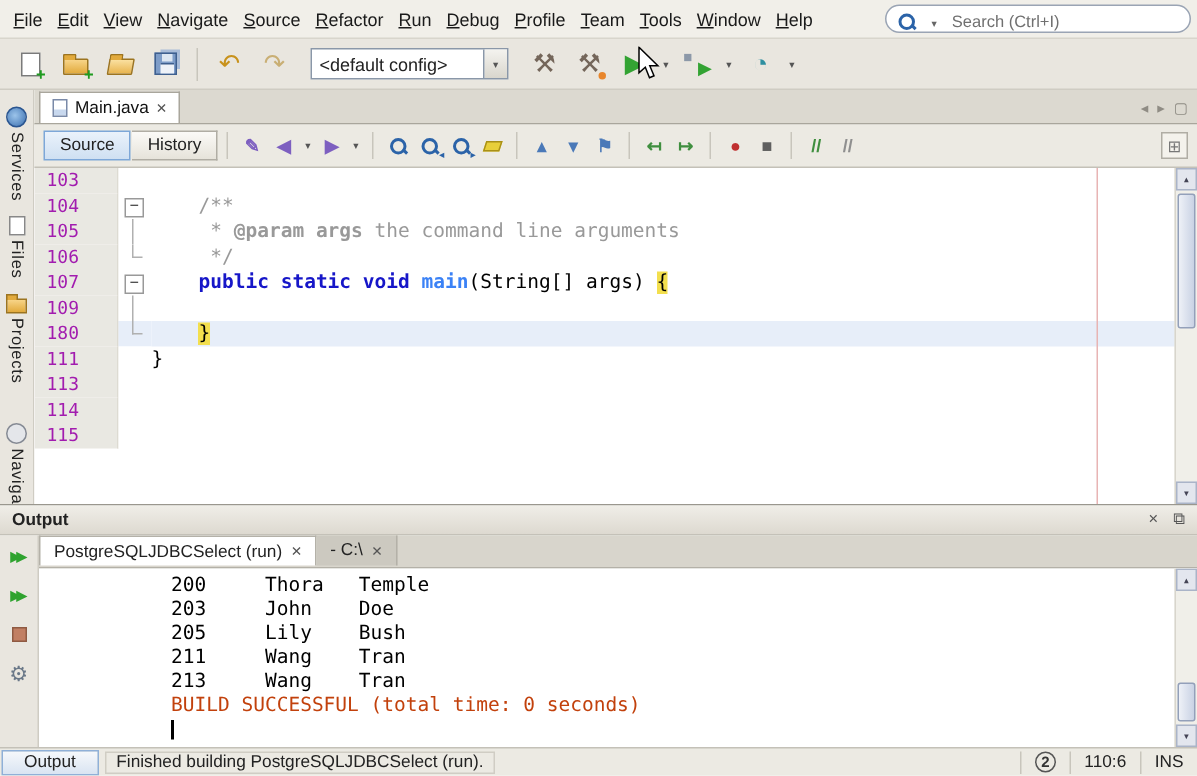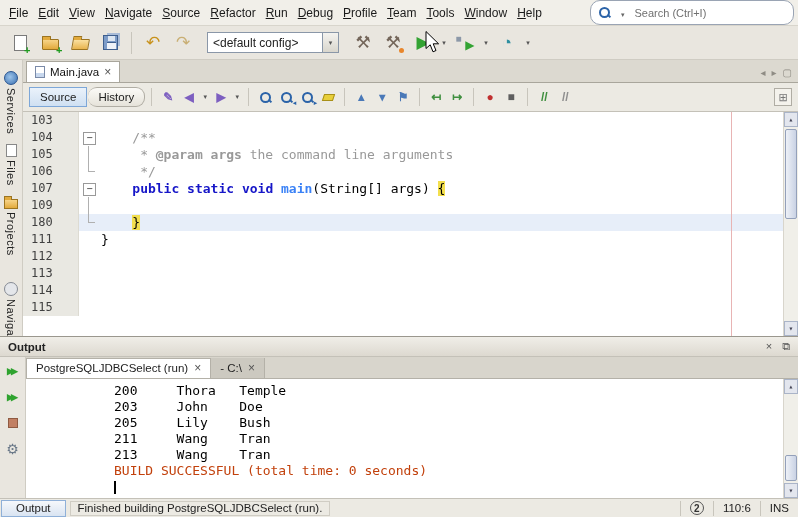--- a/index.html
+++ b/index.html
@@ -5,21 +5,21 @@
   * { margin:0; padding:0; box-sizing:border-box; }
   html,body { width:798px; height:517px; }
   body { font-family:"Liberation Sans",sans-serif; font-size:12px; background:#ece9e2; overflow:hidden; }
   .window { width:798px; height:517px; display:flex; flex-direction:column; position:relative; background:#ece9e2; }
 
   
   .menubar { flex:0 0 26px; display:flex; align-items:center; background:#f1efe9; border-bottom:1px solid #d8d5cc; padding:0 4px; }
   .menu-items { display:flex; min-width:0; overflow:hidden; white-space:nowrap; }
   .menu-item { padding:3px 5px; color:#1a1a1a; cursor:default; }
   .menu-item u { text-decoration:underline; }
-  .menu-search { margin-left:auto; display:flex; align-items:center; width:204px; height:25px; background:#fff; border:1px solid #9aa4b4; border-radius:10px; padding:0 7px; gap:10px; flex:0 0 auto; }
+  .menu-search { margin-left:auto; display:flex; align-items:flex-end; width:204px; height:19px; background:#fff; border:1px solid #9aa4b4; border-radius:10px; padding:0 7px; gap:10px; flex:0 0 auto; }
   .search-dd::before { content:"▾"; font-size:7px; color:#666; }
   .menu-search input { border:none; outline:none; flex:1; font:11px "Liberation Sans",sans-serif; color:#444; background:transparent; min-width:0; }
   .menu-search input::placeholder { color:#707070; }
 
   .mag { position:relative; width:13px; height:13px; display:inline-block; flex:0 0 13px; }
   .mag::before { content:""; position:absolute; left:1px; top:1px; width:7px; height:7px; border:2px solid #2b63a8; border-radius:50%; }
   .mag::after { content:""; position:absolute; left:9px; top:9px; width:4px; height:2px; background:#2b63a8; transform:rotate(45deg); }
 
   
   .toolbar { flex:0 0 34px; display:flex; align-items:center; background:#e9e6df; border-bottom:1px solid #cfccc3; padding:0 6px; gap:2px; }
@@ -64,32 +64,32 @@
   .editor-tab { height:21px; display:flex; align-items:center; gap:5px; padding:0 8px; background:#fff; border:1px solid #a9a69c; border-bottom:none; font-size:11.5px; color:#111; }
   .java-file-icon { width:10px; height:12px; background:#fff; border:1px solid #7a8aa8; box-shadow:inset 0 -4px 0 #c8d8ee; }
   .tab-close::before { content:"×"; color:#555; font-size:12px; line-height:1; }
   .tab-controls { margin-left:auto; display:flex; align-items:center; gap:6px; padding:0 6px 4px 0; }
   .tab-ctrl { color:#8f8c84; font-size:10px; line-height:1; }
 
   
   .editor-toolbar { flex:0 0 29px; background:#eceae3; border-bottom:1px solid #c4c1b8; display:flex; align-items:center; padding:0 6px; gap:1px; }
   .view-btn { height:20px; padding:0 10px; display:flex; align-items:center; font-size:11.5px; color:#222; border:1px solid #b0ada4; background:linear-gradient(#fbfaf7,#e6e3da); }
   .view-btn.active { background:linear-gradient(#eaf2fb,#cfe0f2); border-color:#7da7d8; }
-  .view-btn + .view-btn { border-left:none;border-radius:9px; }
+  .view-btn + .view-btn { border-left:none; }
   .et-sep { width:1px; height:18px; background:#c8c5bc; margin:0 5px; }
   .et-btn { min-width:20px; height:20px; display:flex; align-items:center; justify-content:center; position:relative; }
   .et-glyph { font-size:12px; line-height:1; font-weight:bold; }
   .mag-badge { position:absolute; right:0; bottom:0; font-size:7px; color:#2b63a8; }
   .hl-pen { width:11px; height:7px; background:#e8cf3a; border:1px solid #a89018; transform:skewX(-18deg); display:inline-block; }
   .split-btn { margin-left:auto; width:18px; height:18px; border:1px solid #b0ada4; background:#f4f2ec; color:#777; display:flex; align-items:center; justify-content:center; font-size:11px; }
 
   
   .editor-body { flex:1 1 auto; position:relative; background:#fff; overflow:hidden; font-family:"DejaVu Sans Mono",monospace; font-size:13px; }
   .code-line { display:flex; height:17px; line-height:17px; }
-  .gutter { flex:0 0 56px; background:#e9e8e2; color:#404040; font-size:12px; padding-left:8px; border-right:1px solid #dddbd2; }
+  .gutter { flex:0 0 56px; background:#e9e8e2; color:#a21caf; font-size:12px; padding-left:8px; border-right:1px solid #dddbd2; }
   .fold { flex:0 0 22px; position:relative; background:#fff; }
   .fold.box::before { content:"−"; position:absolute; left:4px; top:3px; width:11px; height:11px; border:1px solid #999; background:#fff; color:#444; font-size:10px; line-height:9px; text-align:center; }
   .fold.line::before { content:""; position:absolute; left:9px; top:0; bottom:0; width:1px; background:#b0b0b0; }
   .fold.end::before { content:""; position:absolute; left:9px; top:0; width:1px; height:9px; background:#b0b0b0; }
   .fold.end::after { content:""; position:absolute; left:9px; top:8px; width:7px; height:1px; background:#b0b0b0; }
   .codetext { flex:1; white-space:pre; color:#000; }
   .code-line.cur .fold, .code-line.cur .codetext { background:#e7eef9; }
   .seg-p { color:#000; }
   .seg-k { color:#1616c8; font-weight:bold; }
   .seg-cm { color:#999; }
@@ -112,21 +112,21 @@
   .out-title { font-size:11.5px; font-weight:bold; color:#222; }
   .out-header-icons { margin-left:auto; display:flex; gap:10px; align-items:center; }
   .oh-icon { color:#555; font-size:11px; line-height:1; }
   .out-main { flex:1; display:flex; min-height:0; }
   .out-rail { flex:0 0 26px; background:#e9e6df; border-right:1px solid #cfccc3; display:flex; flex-direction:column; align-items:center; padding-top:5px; gap:9px; }
   .rail-btn { width:20px; height:17px; display:flex; align-items:center; justify-content:center; }
   .oric-rerun { color:#2fa32f; font-size:9px; font-weight:bold; letter-spacing:-3px; padding-right:3px; }
   .oric-stop { width:10px; height:10px; background:#c17f63; border:1px solid #8f5a42; }
   .oric-gear { color:#6a7888; font-size:14px; line-height:1; }
   .out-col { flex:1; display:flex; flex-direction:column; min-width:0; }
-  .out-tabs { flex:0 0 22px; background:#d8d5cc; display:flex; align-items:center; border-bottom:1px solid #b4b1a8; }
+  .out-tabs { flex:0 0 22px; background:#d8d5cc; display:flex; align-items:flex-start; border-bottom:1px solid #b4b1a8; }
   .out-tab { height:20px; display:flex; align-items:center; gap:6px; padding:0 9px; font-size:11.5px; color:#222; border-right:1px solid #b4b1a8; background:#ccc9c0; }
   .out-tab.active { background:#fff; border-top:1px solid #b4b1a8; border-left:1px solid #b4b1a8; }
   .out-body { flex:1; position:relative; background:#fff; font-family:"DejaVu Sans Mono",monospace; font-size:13px; padding:4px 16px 0 88px; overflow:hidden; }
   .out-line { height:16px; line-height:16px; white-space:pre; color:#000; }
   .out-line.success { color:#c2410c; }
   .out-caret { display:inline-block; width:2px; height:13px; background:#000; vertical-align:middle; }
 
   
   .statusbar { flex:0 0 19px; background:#eceae3; border-top:1px solid #c4c1b8; display:flex; align-items:center; font-size:11.5px; color:#222; }
   .sb-winbtn { height:17px; margin-left:1px; padding:0 14px; display:flex; align-items:center; background:linear-gradient(#f6f8fb,#d9e4f2); border:1px solid #8fb0d8; }
@@ -339,25 +339,20 @@
               <span class="gutter">180</span>
               <span class="fold end"></span>
               <span class="codetext"><span class="seg-p">    </span><span class="seg-hl">}</span></span>
             </div>
             <div class="code-line">
               <span class="gutter">111</span>
               <span class="fold"></span>
               <span class="codetext"><span class="seg-p">}</span></span>
             </div>
             <div class="code-line">
-              <span class="gutter">112</span>
-              <span class="fold"></span>
-              <span class="codetext"></span>
-            </div>
-            <div class="code-line">
               <span class="gutter">113</span>
               <span class="fold"></span>
               <span class="codetext"></span>
             </div>
             <div class="code-line">
               <span class="gutter">114</span>
               <span class="fold"></span>
               <span class="codetext"></span>
             </div>
             <div class="code-line">

